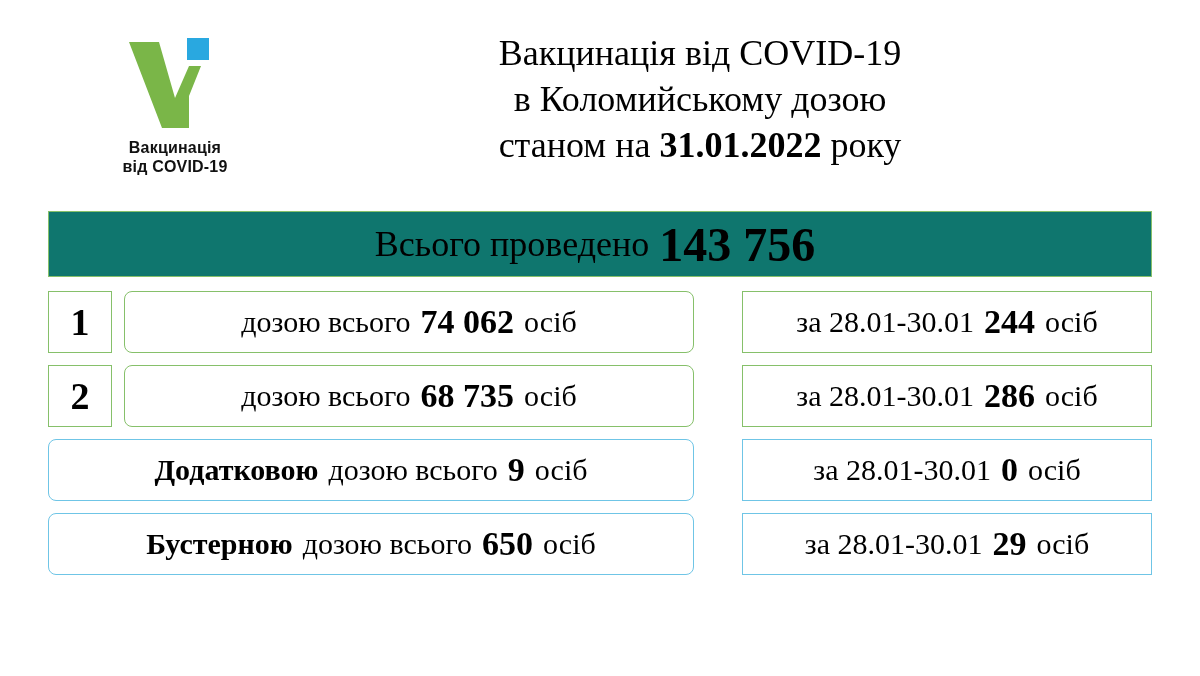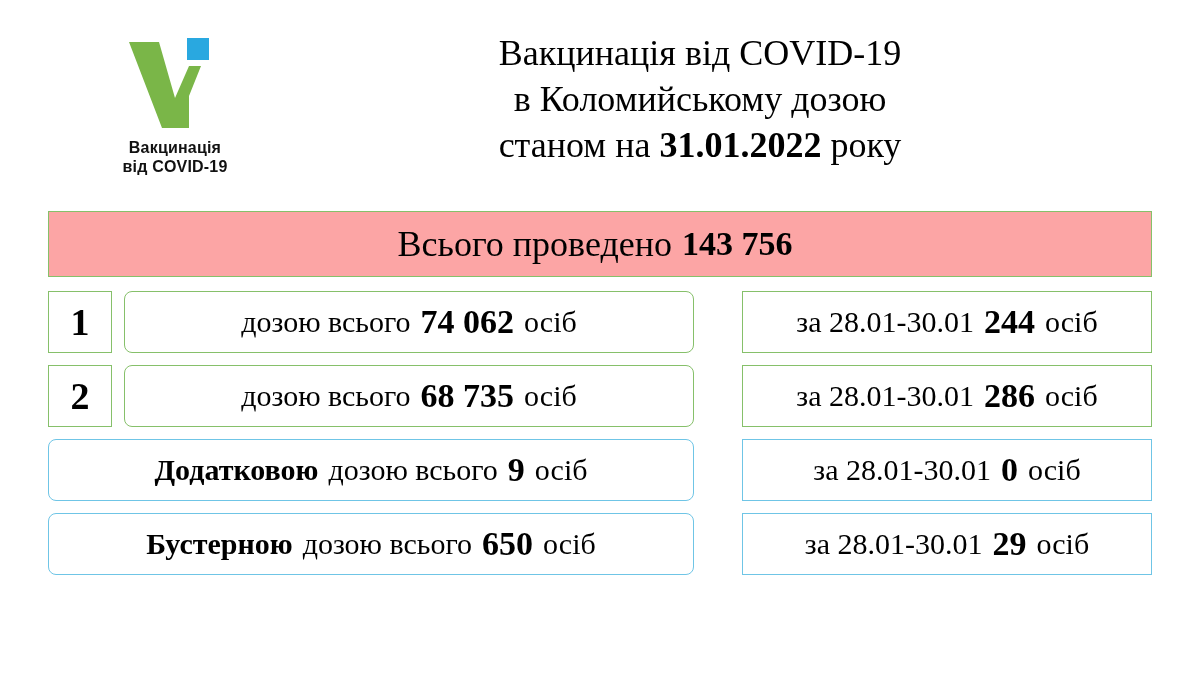--- a/index.html
+++ b/index.html
@@ -71,29 +71,29 @@
   }
 
   
   .total-banner {
     margin: 6px 48px 0 48px;
     border: 1.5px solid #86c06a;
     height: 64px;
     display: flex;
     align-items: center;
     justify-content: center;
-    background: #fca5a5;
+    background: #0f766e;
   }
   .total-banner .txt {
     font-size: 36px;
     line-height: 1;
   }
   .total-banner .num {
     font-weight: bold;
-    font-size: 34px;
+    font-size: 48px;
   }
 
   
   .rows {
     margin: 14px 48px 0 48px;
   }
   .row {
     display: flex;
     align-items: stretch;
     margin-bottom: 12px;

